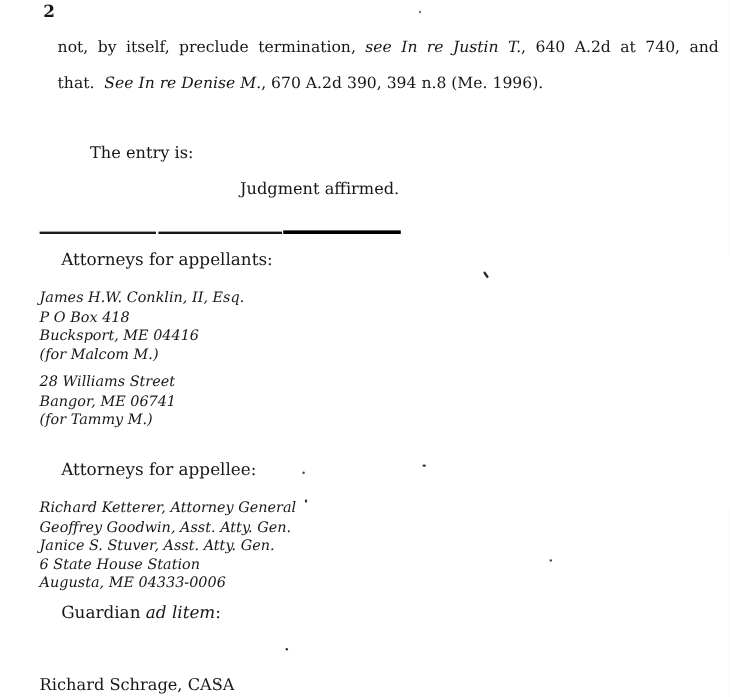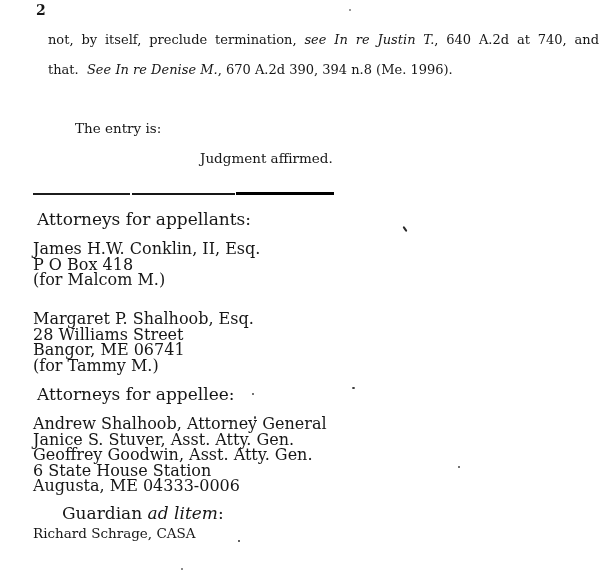--- a/index.html
+++ b/index.html
@@ -32,31 +32,32 @@
   .judgment-line { left: 200px; top: 150px; font-size: 13.5px; }
   .divider {
     left: 33px; top: 192px; width: 301px; height: 4px;
     display: flex; align-items: flex-start;
   }
   .divider .seg1 { width: 97px; height: 2px; background: #1c1c1c; margin-right: 2px; margin-top: 1px; }
   .divider .seg2 { width: 103px; height: 2px; background: #161616; margin-right: 1px; margin-top: 1px; }
   .divider .seg3 { width: 98px; height: 3px; background: #000; }
   .addr {
     left: 33px;
-    font-size: 16px; line-height: 15.6px;
+    font-size: 12px; line-height: 15.6px;
     white-space: nowrap;
+    font-style: italic;
   }
-  .heading { left: 37px; font-size: 17px; white-space: nowrap; }
+  .heading { left: 51px; font-size: 14px; white-space: nowrap; }
   .h-appellants { top: 209px; }
   .b-appellant1 { top: 241px; }
   .b-appellant2 { top: 311px; }
   .h-appellee   { top: 384px; }
   .b-appellee   { top: 416px; }
-  .h-guardian   { top: 503px; margin-left: 25px; }
-  .guardian-name { left: 33px; top: 525px; font-size: 13.5px; white-space: nowrap; text-align: center; }
+  .h-guardian   { top: 503px; }
+  .guardian-name { left: 33px; top: 563px; font-size: 13.5px; white-space: nowrap; text-align: center; }
   .spk { position: absolute; background: #444; border-radius: 50%; }
   .spk-tick {
     position: absolute; left: 404px; top: 226px;
     width: 2px; height: 6px; background: #2a2a2a;
     transform: rotate(-35deg); border-radius: 1px;
   }
   .d1 { left: 252px; top: 393px; width: 2px; height: 2px; }
   .d2 { left: 254px; top: 416px; width: 2px; height: 3px; background:#333; }
   .d3 { left: 352px; top: 387px; width: 3px; height: 2px; background:#333; }
   .d4 { left: 458px; top: 466px; width: 2px; height: 2px; }
@@ -84,36 +85,36 @@
     <span class="seg1"></span>
       <span class="seg2"></span>
       <span class="seg3"></span>
   </div>
 
   <div class="abs heading h-appellants">Attorneys for appellants:</div>
 
   <div class="abs addr b-appellant1">
     <div>James H.W. Conklin, II, Esq.</div>
     <div>P O Box 418</div>
+    <div>Bucksport, ME 04416</div>
     <div>(for Malcom M.)</div>
   </div>
 
   <div class="abs addr b-appellant2">
-    <div>Margaret P. Shalhoob, Esq.</div>
     <div>28 Williams Street</div>
     <div>Bangor, ME 06741</div>
     <div>(for Tammy M.)</div>
   </div>
 
   <div class="abs heading h-appellee">Attorneys for appellee:</div>
 
   <div class="abs addr b-appellee">
-    <div>Andrew Shalhoob, Attorney General</div>
+    <div>Richard Ketterer, Attorney General</div>
+    <div>Geoffrey Goodwin, Asst. Atty. Gen.</div>
     <div>Janice S. Stuver, Asst. Atty. Gen.</div>
-    <div>Geoffrey Goodwin, Asst. Atty. Gen.</div>
     <div>6 State House Station</div>
     <div>Augusta, ME 04333-0006</div>
   </div>
 
   <div class="abs heading h-guardian"><span>Guardian </span><span class="it">ad litem</span><span>:</span></div>
 
   <div class="abs guardian-name">Richard Schrage, CASA</div>
 
   <span class="spk-tick"></span>
   <span class="spk d1"></span>

